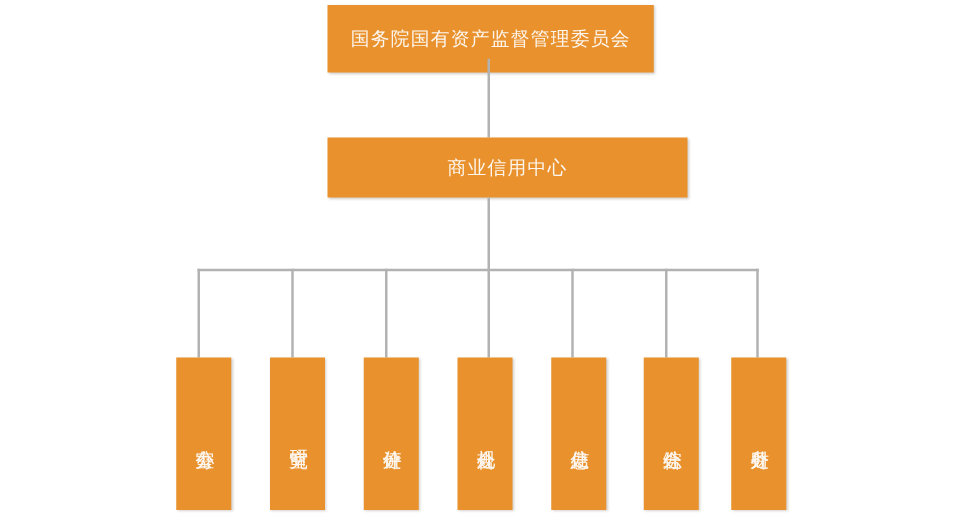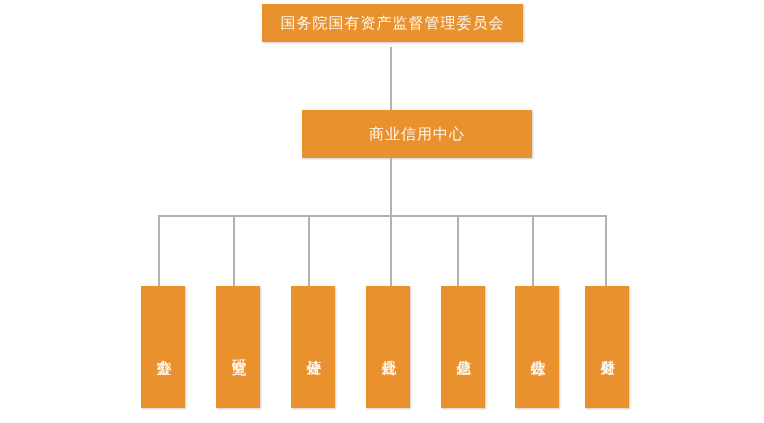--- a/index.html
+++ b/index.html
@@ -65,27 +65,27 @@
     text-orientation: upright;
     display: block;
     white-space: nowrap;
   }
 </style>
 </head>
 <body>
 
 <div id="chart-canvas">
 
-  <div class="node node-top" style="left:262px; top:4px; width:261px; height:38px;">
+  <div class="node node-top" style="left:262px; top:4px; width:261px; height:54px;">
     <span>国务院国有资产监督管理委员会</span>
   </div>
 
   <div class="connector-v" style="left:390px; top:47px; height:63px;"></div>
 
-  <div class="node node-mid" style="left:262px; top:110px; width:230px; height:48px;margin-left:40px;">
+  <div class="node node-mid" style="left:262px; top:110px; width:288px; height:48px;">
     <span>商业信用中心</span>
   </div>
 
   <div class="connector-v" style="left:390px; top:158px; height:58px;"></div>
 
   <div class="connector-h" style="left:158px; top:215px; width:449px;"></div>
 
   <div class="connector-v" style="left:158px; top:215px; height:71px;"></div>
   <div class="connector-v" style="left:233px; top:215px; height:71px;"></div>
   <div class="connector-v" style="left:308px; top:215px; height:71px;"></div>

